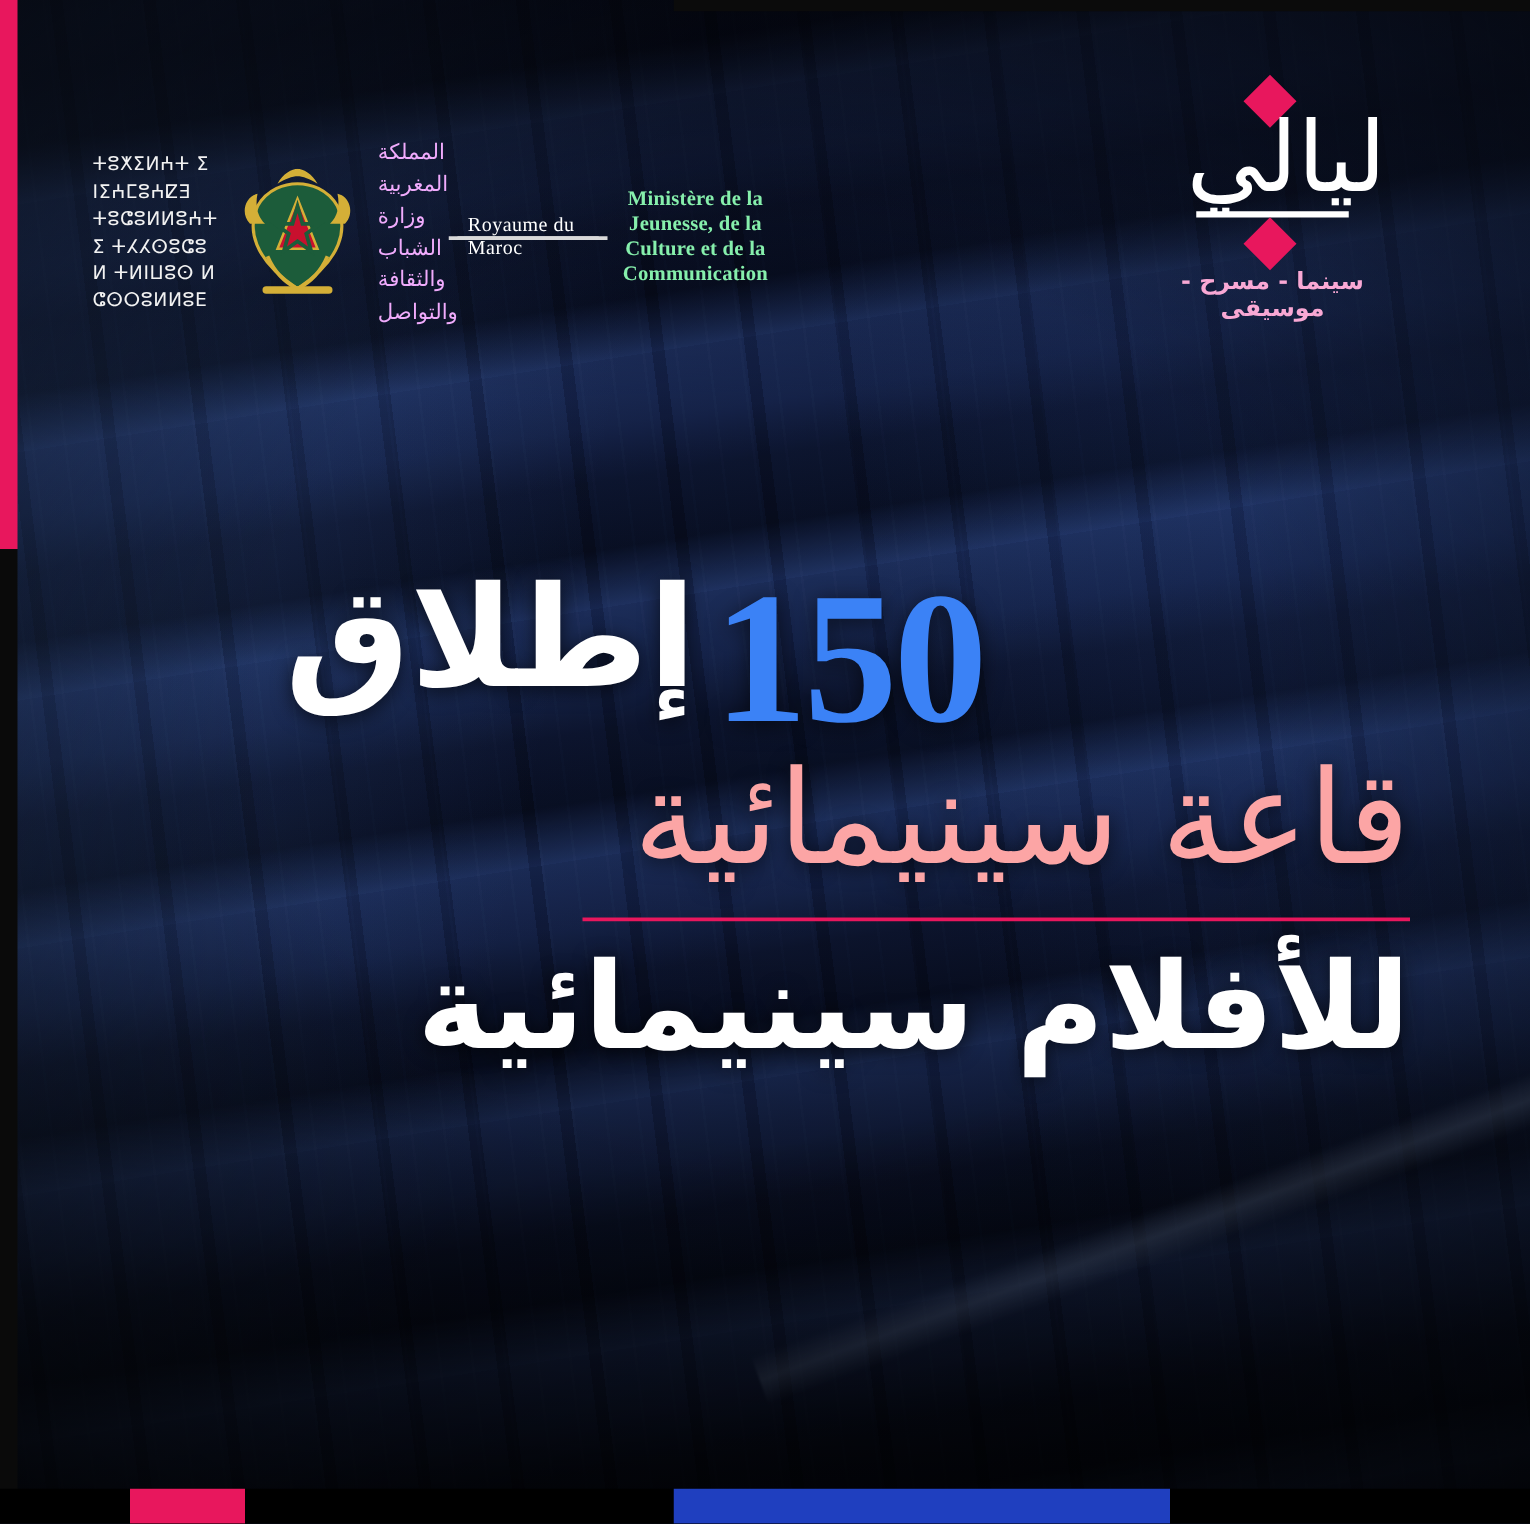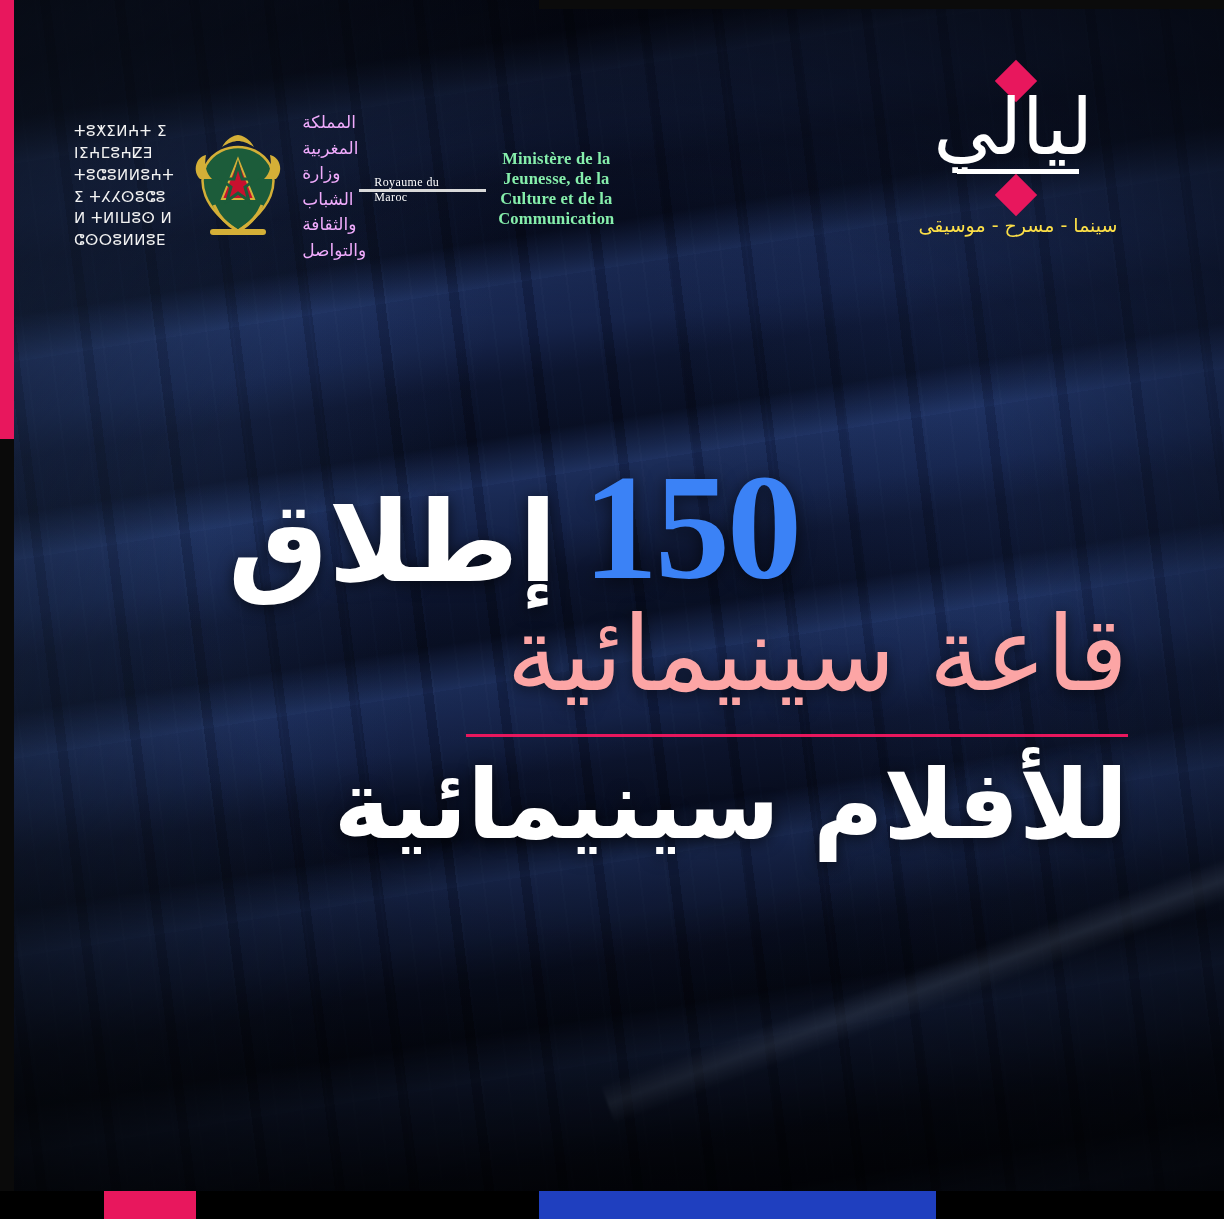--- a/index.html
+++ b/index.html
@@ -181,21 +181,21 @@
   .rule-wrap .bar {
     position: absolute;
     top: 7px;
     height: 3px;
     background: #d9d9d9;
   }
   .rule-wrap .bar.left { left: 0; width: 120px; }
   .rule-wrap .bar.right { right: 0; width: 120px; }
   .rule-wrap .rk {
     font-family: "Liberation Serif", serif;
-    font-size: 12px;
+    font-size: 16px;
     letter-spacing: 0.4px;
     color: #ffffff;
     background: transparent;
     padding: 0 8px;
     position: relative;
     z-index: 2;
   }
   .ministry-fr {
     margin-top: 4px;
     font-family: "Liberation Serif", serif;
@@ -225,63 +225,63 @@
     position: absolute;
     width: 30px; height: 30px;
     background: #e8175d;
     transform: rotate(45deg);
   }
   .brand-mark .d1 { top: 4px; left: 58px; }
   .brand-mark .d2 { bottom: 2px; left: 58px; }
   .brand-mark .glyph {
     position: absolute;
     top: 26px;
-    left: 0;
+    left: 16px;
     width: 150px;
     text-align: center;
     font-size: 78px;
     line-height: 1;
     color: #ffffff;
     direction: rtl;
     font-family: "DejaVu Sans", sans-serif;
   }
   .brand-mark .ubar {
     position: absolute;
     bottom: 38px;
     left: 14px;
     width: 122px;
     height: 5px;
     background: #fff;
   }
   .brand-sub {
     margin-top: 2px;
     direction: rtl;
     font-size: 19px;
-    font-weight: normal;
+    font-weight: bold;
     letter-spacing: 0.5px;
-    color: #fde047;
+    color: #f9a8d4;
     font-family: "DejaVu Sans", sans-serif;
   }
 
   
   .headline {
     position: absolute;
     right: 96px;
     top: 452px;
     width: 900px;
     text-align: right;
     direction: rtl;
     color: #fff;
   }
   .line1 {
     display: flex;
     flex-direction: row-reverse;
     justify-content: flex-start;
-    align-items: flex-end;
-    gap: 26px;
+    align-items: flex-start;
+    gap: 14px;
   }
   .h-word {
     font-size: 112px;
     font-weight: bold;
     line-height: 1.06;
     letter-spacing: -1px;
     color: #ffffff;
     font-family: "DejaVu Sans", sans-serif;
     text-shadow: 0 3px 16px rgba(0,0,0,0.65);
   }

